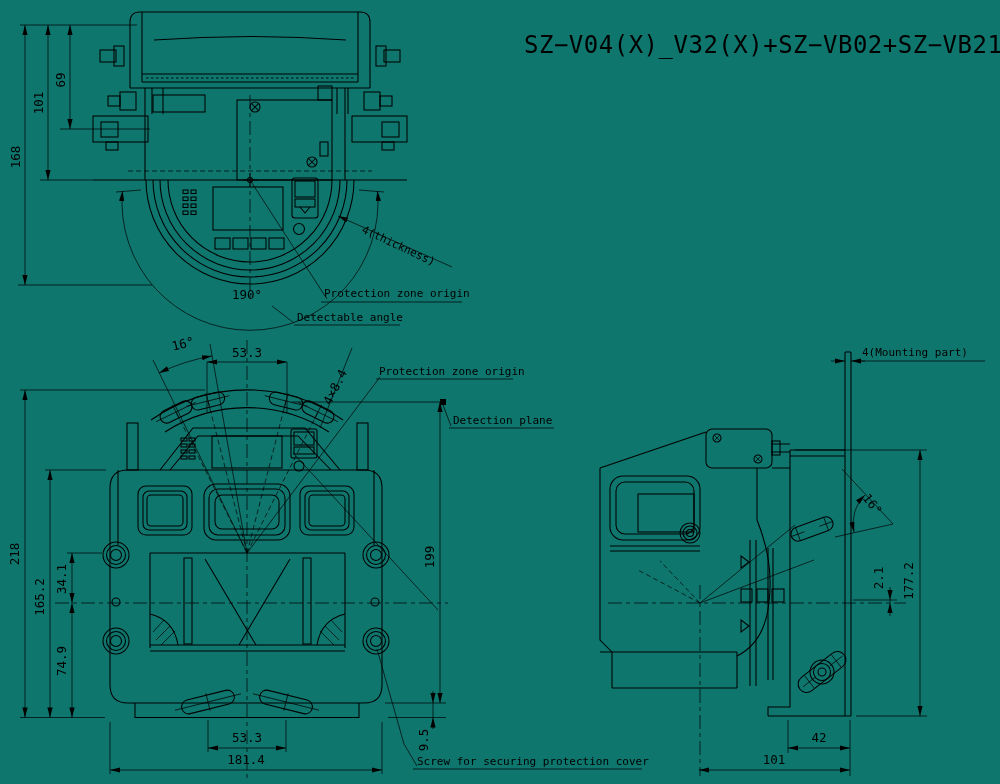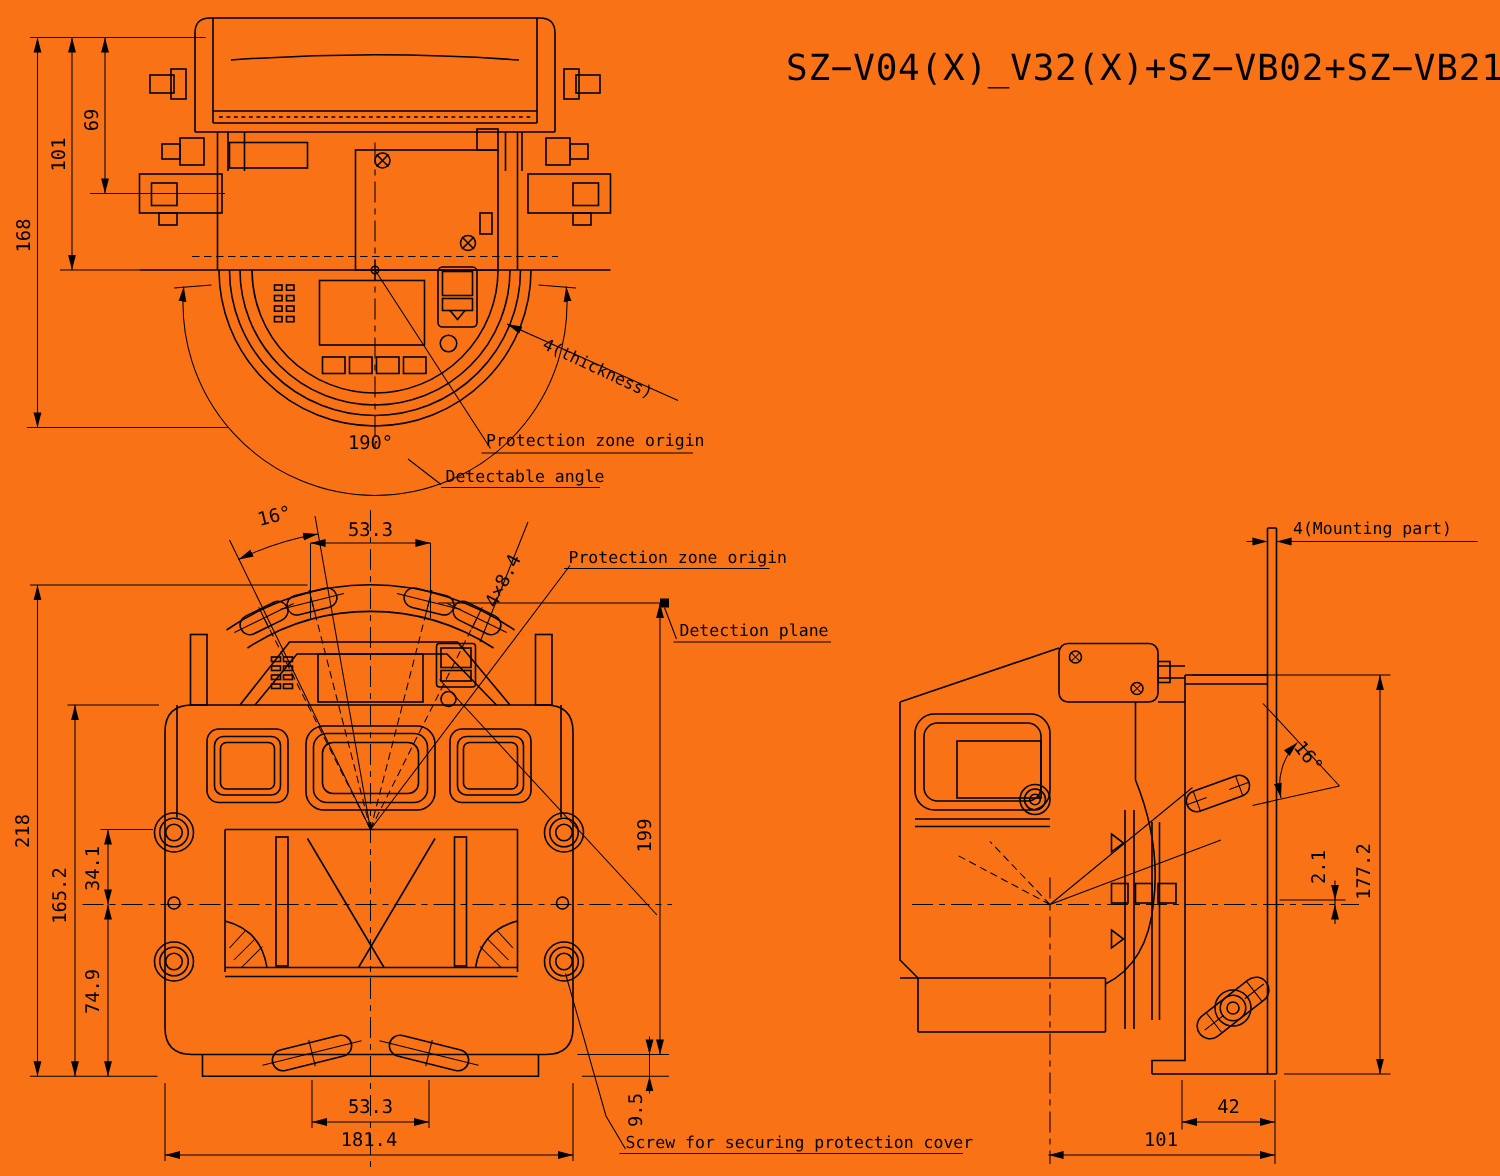--- a/index.html
+++ b/index.html
@@ -1,16 +1,16 @@
 <!DOCTYPE html>
 <html><head>
 <meta charset="utf-8">
 <style>
   html,body { margin:0; padding:0; background:#ffffff; }
-  .sheet { position:relative; width:1000px; height:784px; background:#f97316; overflow:hidden; }
+  .sheet { position:relative; width:1000px; height:784px; background:#0f766e; overflow:hidden; }
   svg { position:absolute; left:0; top:0; }
   svg text { font-family:"DejaVu Sans Mono", monospace; fill:#000000; }
   .d   { font-size:12.5px; }
   .l   { font-size:11px; }
   .ttl { font-size:24px; letter-spacing:0.5px; }
   .mid { text-anchor:middle; }
   .ln  { fill:none; stroke:#000000; stroke-width:1.05; }
   .tn  { fill:none; stroke:#000000; stroke-width:0.7; }
   .dsh { fill:none; stroke:#000000; stroke-width:0.7; stroke-dasharray:5,3; }
   .cl  { fill:none; stroke:#000000; stroke-width:0.7; stroke-dasharray:14,4,4,4; }

